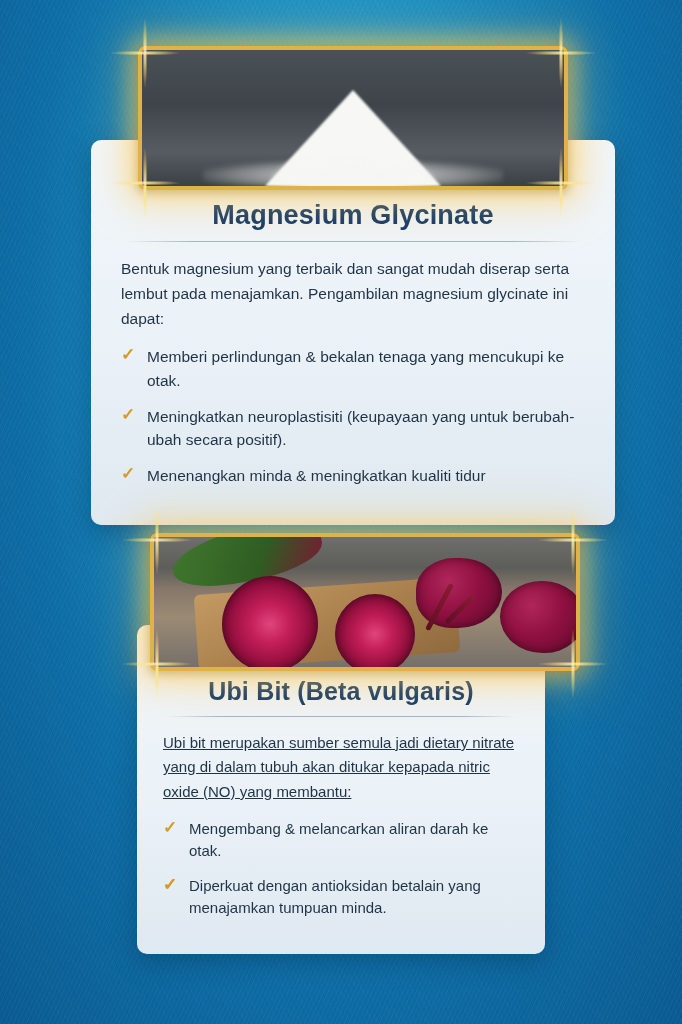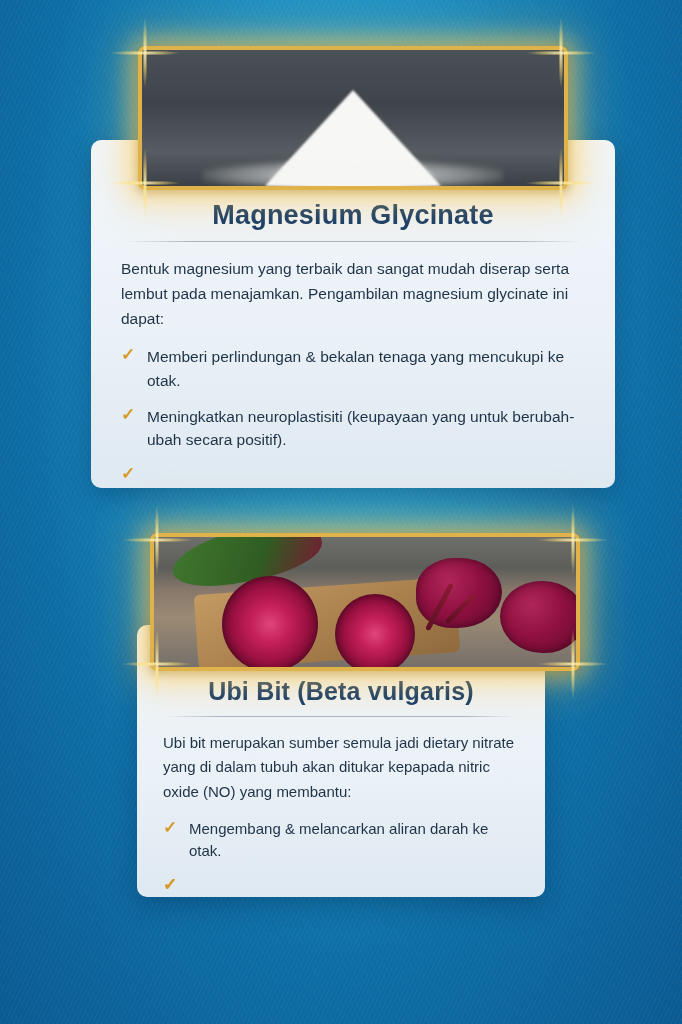--- a/index.html
+++ b/index.html
@@ -206,21 +206,21 @@
     background: linear-gradient(90deg, rgba(120,140,160,0) 0%, rgba(110,130,150,0.55) 15%, rgba(110,130,150,0.55) 85%, rgba(120,140,160,0) 100%);
     margin: 0 4px 14px;
   }
 
   .intro {
     color: #1f3347;
     font-size: 15.5px;
     line-height: 1.62;
     margin: 0 0 14px;
   }
-  .card-2 .intro { font-size: 15px; }
+  .card-2 .intro { font-size: 15px; text-decoration: underline; }
 
   ul.checklist {
     list-style: none;
     margin: 0;
     padding: 0;
   }
   ul.checklist li {
     position: relative;
     padding-left: 26px;
     margin-bottom: 13px;
@@ -266,20 +266,21 @@
         <li>
           <span class="tick">✓</span>
           <span>Memberi perlindungan &amp; bekalan tenaga yang mencukupi ke otak.</span>
         </li>
         <li>
           <span class="tick">✓</span>
           <span>Meningkatkan neuroplastisiti (keupayaan yang untuk berubah-ubah secara positif).</span>
         </li>
         <li>
           <span class="tick">✓</span>
+          <span>Menenangkan minda &amp; meningkatkan kualiti tidur</span>
         </li>
       </ul>
     </div>
   </div>
 
   <div class="block block-2">
 
     <div class="photo-wrap shift">
       <div class="photo-frame tall">
         <div class="img-beet">
@@ -306,18 +307,19 @@
       <ul class="checklist">
         <li>
           <span class="tick">✓</span>
           <span>Mengembang &amp; melancarkan aliran darah ke otak.</span>
         </li>
         <li>
           <span class="tick">✓</span>
         </li>
         <li>
           <span class="tick">✓</span>
+          <span>Diperkuat dengan antioksidan betalain yang menajamkan tumpuan minda.</span>
         </li>
       </ul>
     </div>
   </div>
 
 </div>
 
 </body></html>

